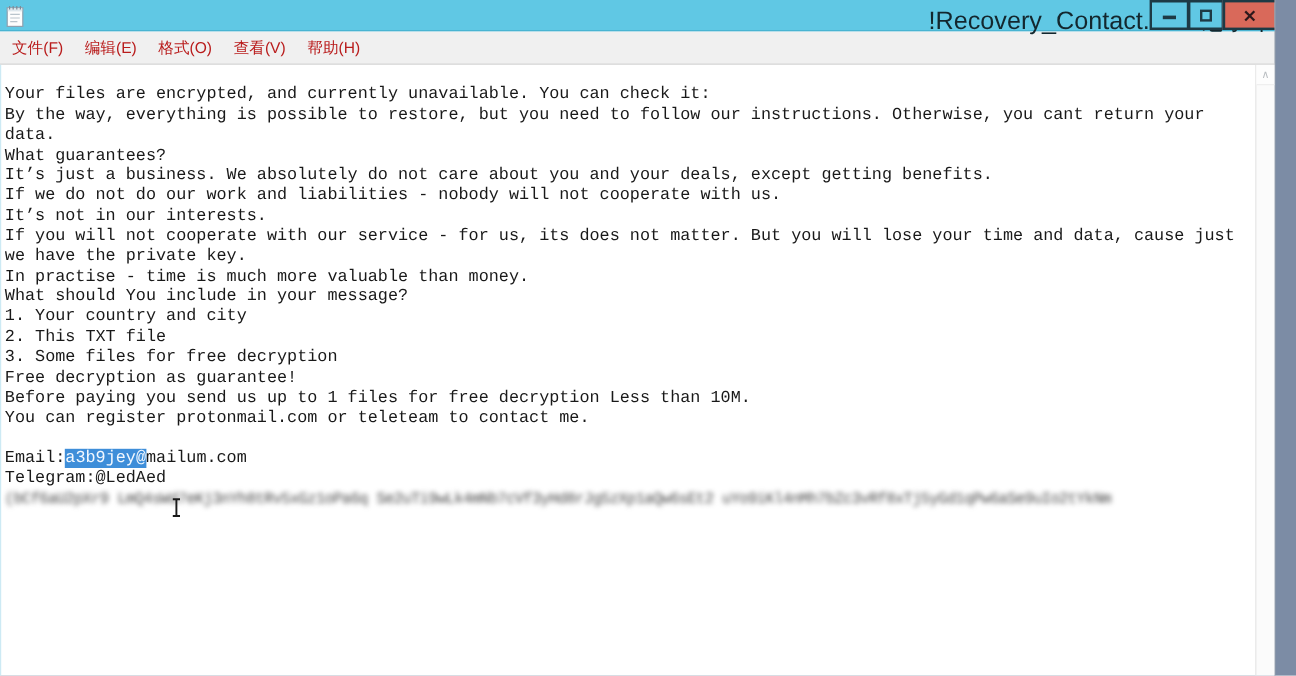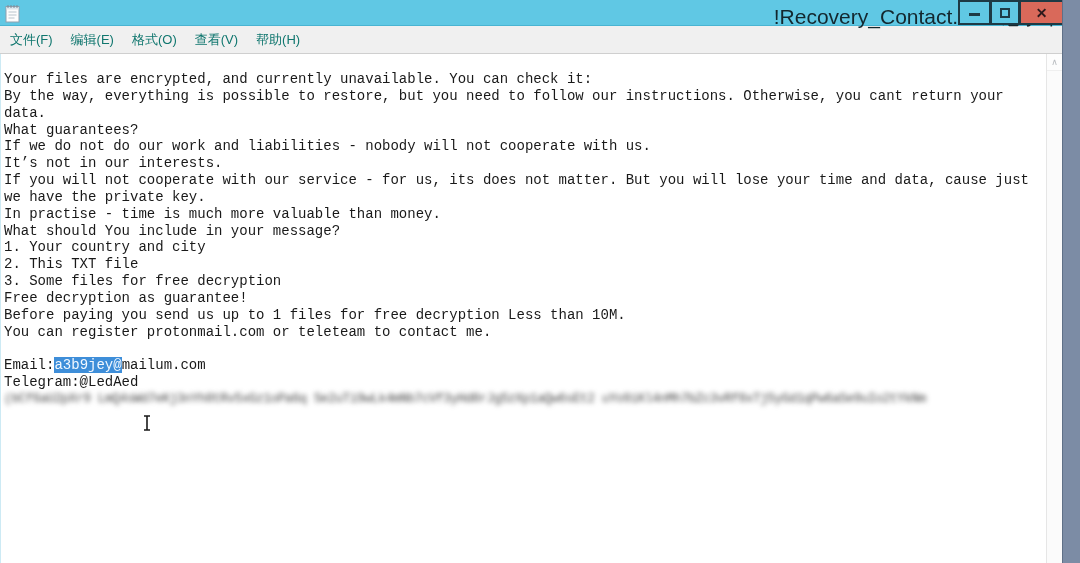--- a/index.html
+++ b/index.html
@@ -56,21 +56,21 @@
   
   .menubar {
     height: 28px; flex: 0 0 28px;
     background: #f0f0f0;
     border-bottom: 1px solid #cfcfcf;
     display: flex; align-items: center;
     padding-left: 1px;
   }
   .menu-item {
     padding: 5px 9px;
-    font-size: 13px; color: #0f766e;
+    font-size: 13px; color: #b91c1c;
     cursor: default;
   }
 
   
   .client {
     position: relative; flex: 1 1 auto;
     background: #ffffff;
     border-left: 1px solid #cdeaf4;
     overflow: hidden;
   }
@@ -148,20 +148,21 @@
     <div class="menu-item">查看(V)</div>
     <div class="menu-item">帮助(H)</div>
   </div>
 
   <div class="client">
     <div class="textbody">
       <div class="line">Your files are encrypted, and currently unavailable. You can check it:</div>
       <div class="line">By the way, everything is possible to restore, but you need to follow our instructions. Otherwise, you cant return your</div>
       <div class="line">data.</div>
       <div class="line">What guarantees?</div>
+      <div class="line">It’s just a business. We absolutely do not care about you and your deals, except getting benefits.</div>
       <div class="line">If we do not do our work and liabilities - nobody will not cooperate with us.</div>
       <div class="line">It’s not in our interests.</div>
       <div class="line">If you will not cooperate with our service - for us, its does not matter. But you will lose your time and data, cause just</div>
       <div class="line">we have the private key.</div>
       <div class="line">In practise - time is much more valuable than money.</div>
       <div class="line">What should You include in your message?</div>
       <div class="line">1. Your country and city</div>
       <div class="line">2. This TXT file</div>
       <div class="line">3. Some files for free decryption</div>
       <div class="line">Free decryption as guarantee!</div>

